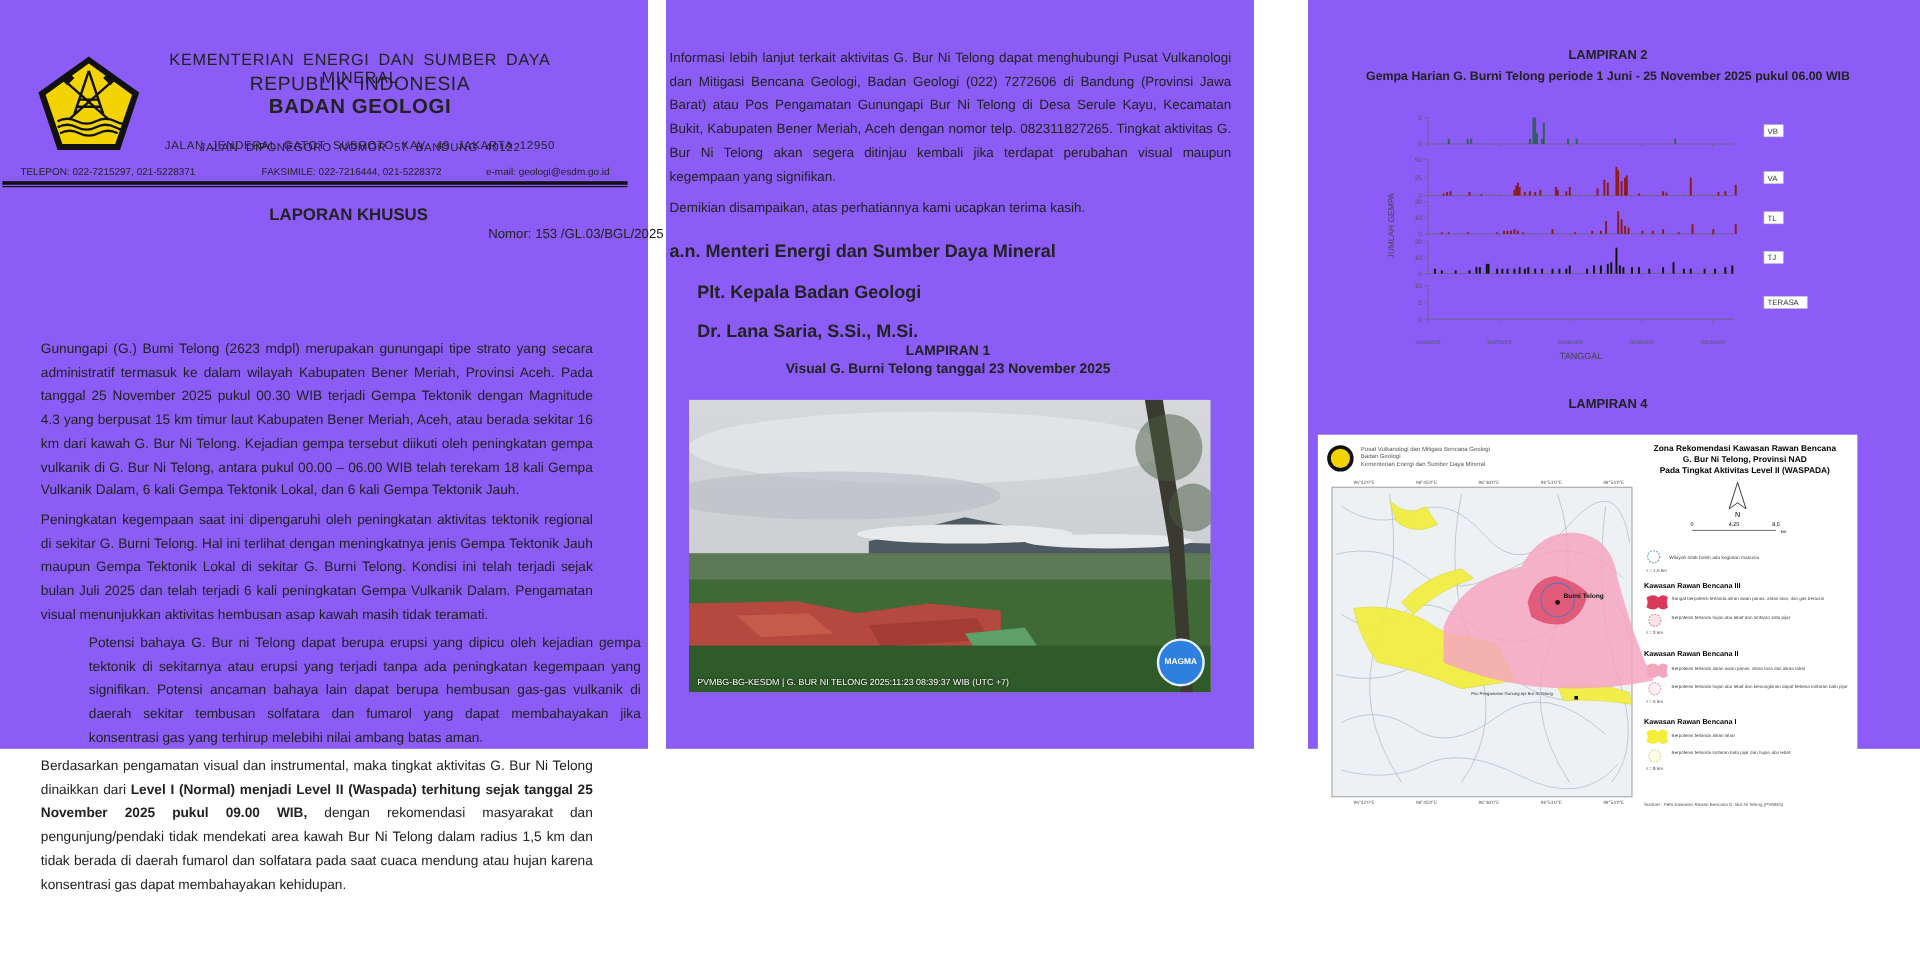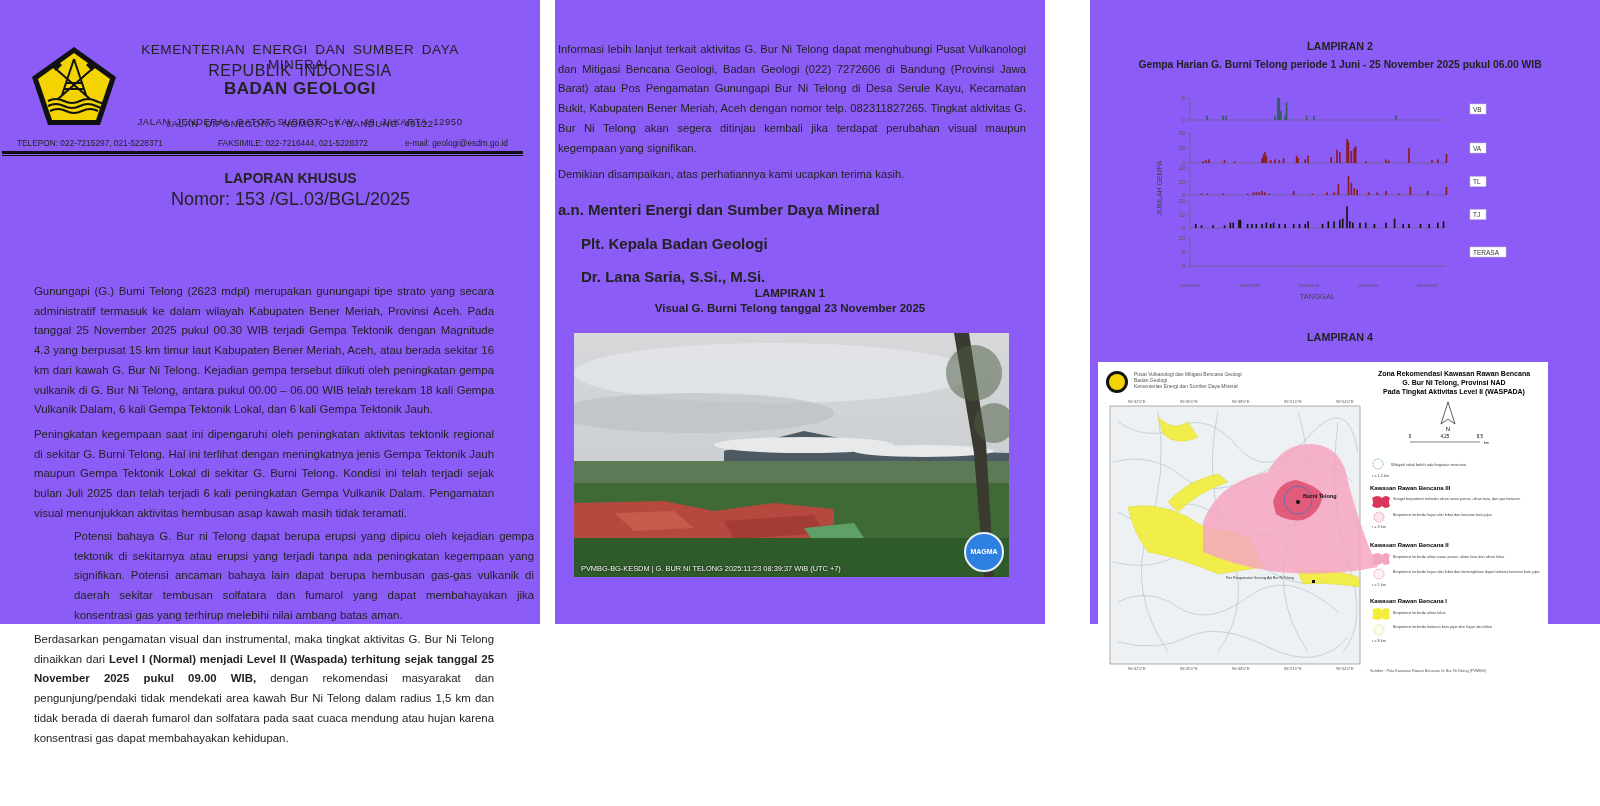--- a/index.html
+++ b/index.html
@@ -17,21 +17,21 @@
   .lh3{top:79px;font-size:17px;font-weight:bold;letter-spacing:.5px;}
   .lh4{top:118px;font-size:9.5px;letter-spacing:.6px;word-spacing:3px;}
   .lh5{top:116px;font-size:9.5px;letter-spacing:.6px;word-spacing:3px;}
   .contact{position:absolute;top:138px;font-size:8.3px;}
   .c1{left:17px}.c2{left:218px}.c3{left:405px}
   .rule{position:absolute;left:2px;top:151px;width:521px;height:3px;background:#111;}
   .rule2{position:absolute;left:2px;top:155px;width:521px;height:1px;background:#111;}
 
   .title{position:absolute;left:0;width:525px;text-align:center;margin-left:28px;}
   .t1{top:170px;font-size:14px;font-weight:bold;}
-  .t2{top:189px;font-size:18px;}
+  .t2{top:189px;font-size:11px;text-align:right;}
   .t3{top:220px;font-size:12.3px;font-weight:bold;line-height:16.5px;}
 
   .para{position:absolute;left:34px;width:460px;font-size:11.4px;line-height:19.7px;text-align:justify;color:#222;}
   .pa{top:282px;}
   .pb{top:425px;}
   .pc{top:527px;margin-left:40px;}
   .pd{top:630px;}
 
   
   .p2para{position:absolute;left:3px;width:468px;font-size:11.2px;line-height:19.7px;text-align:justify;}

